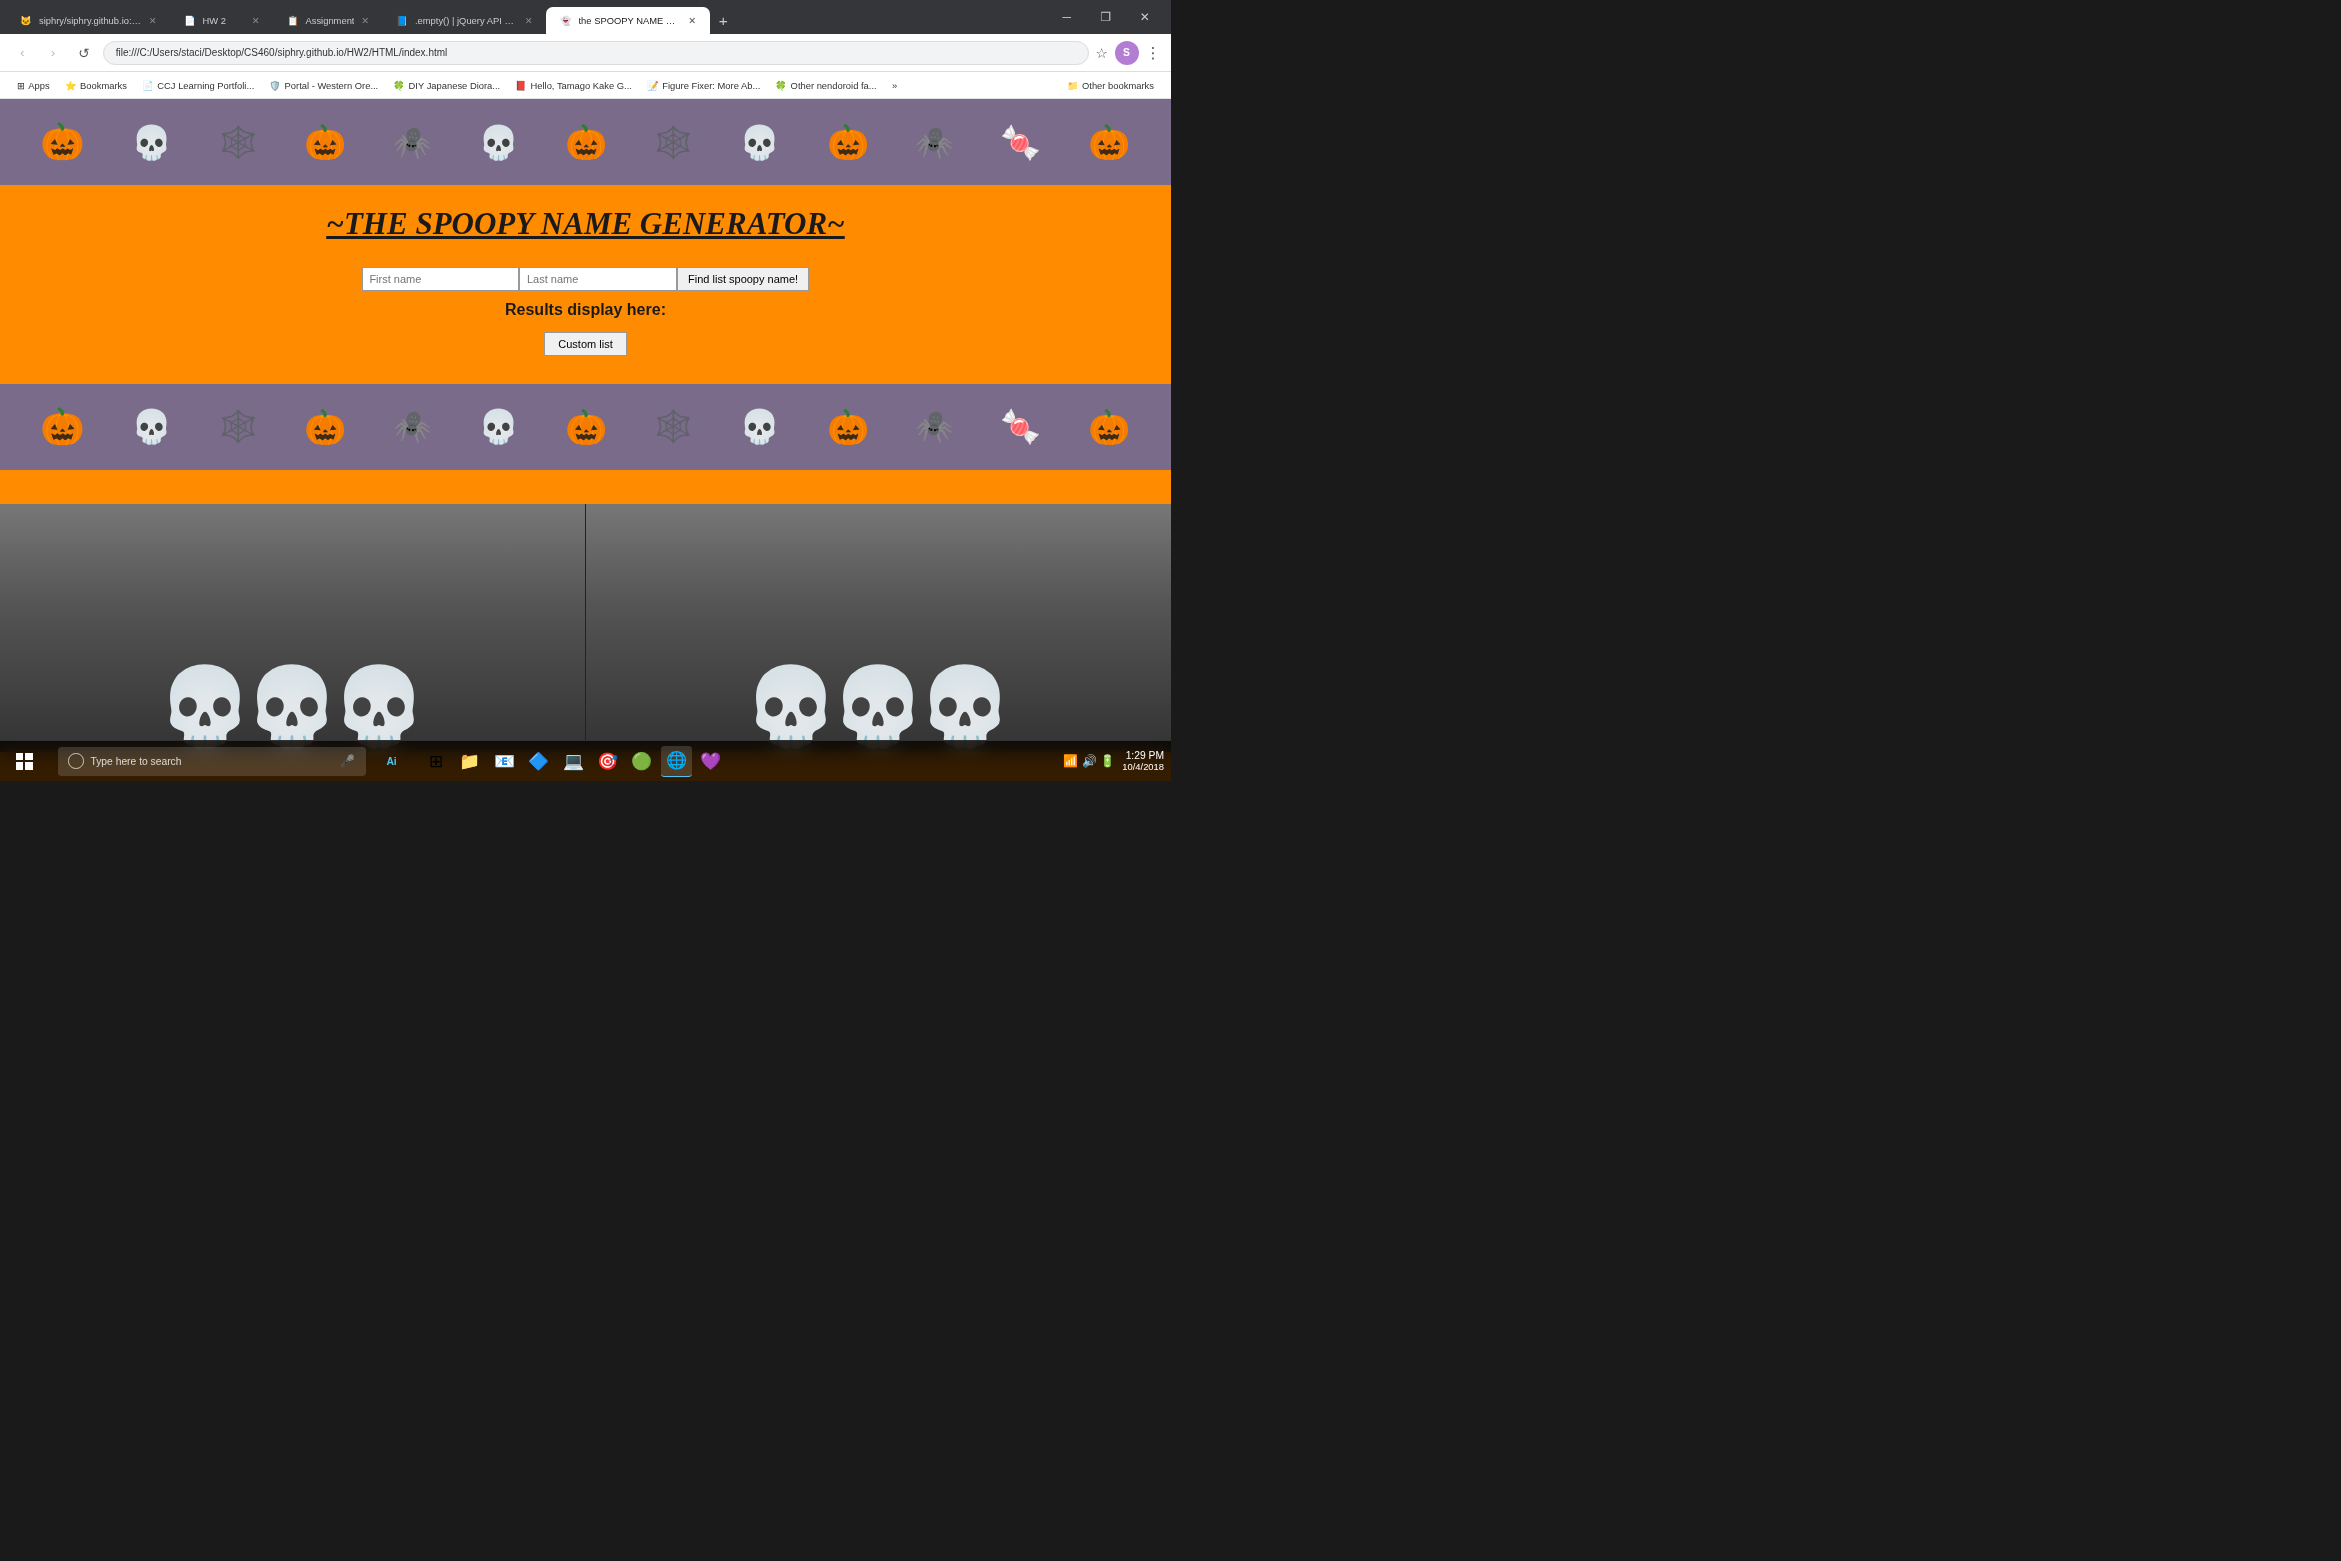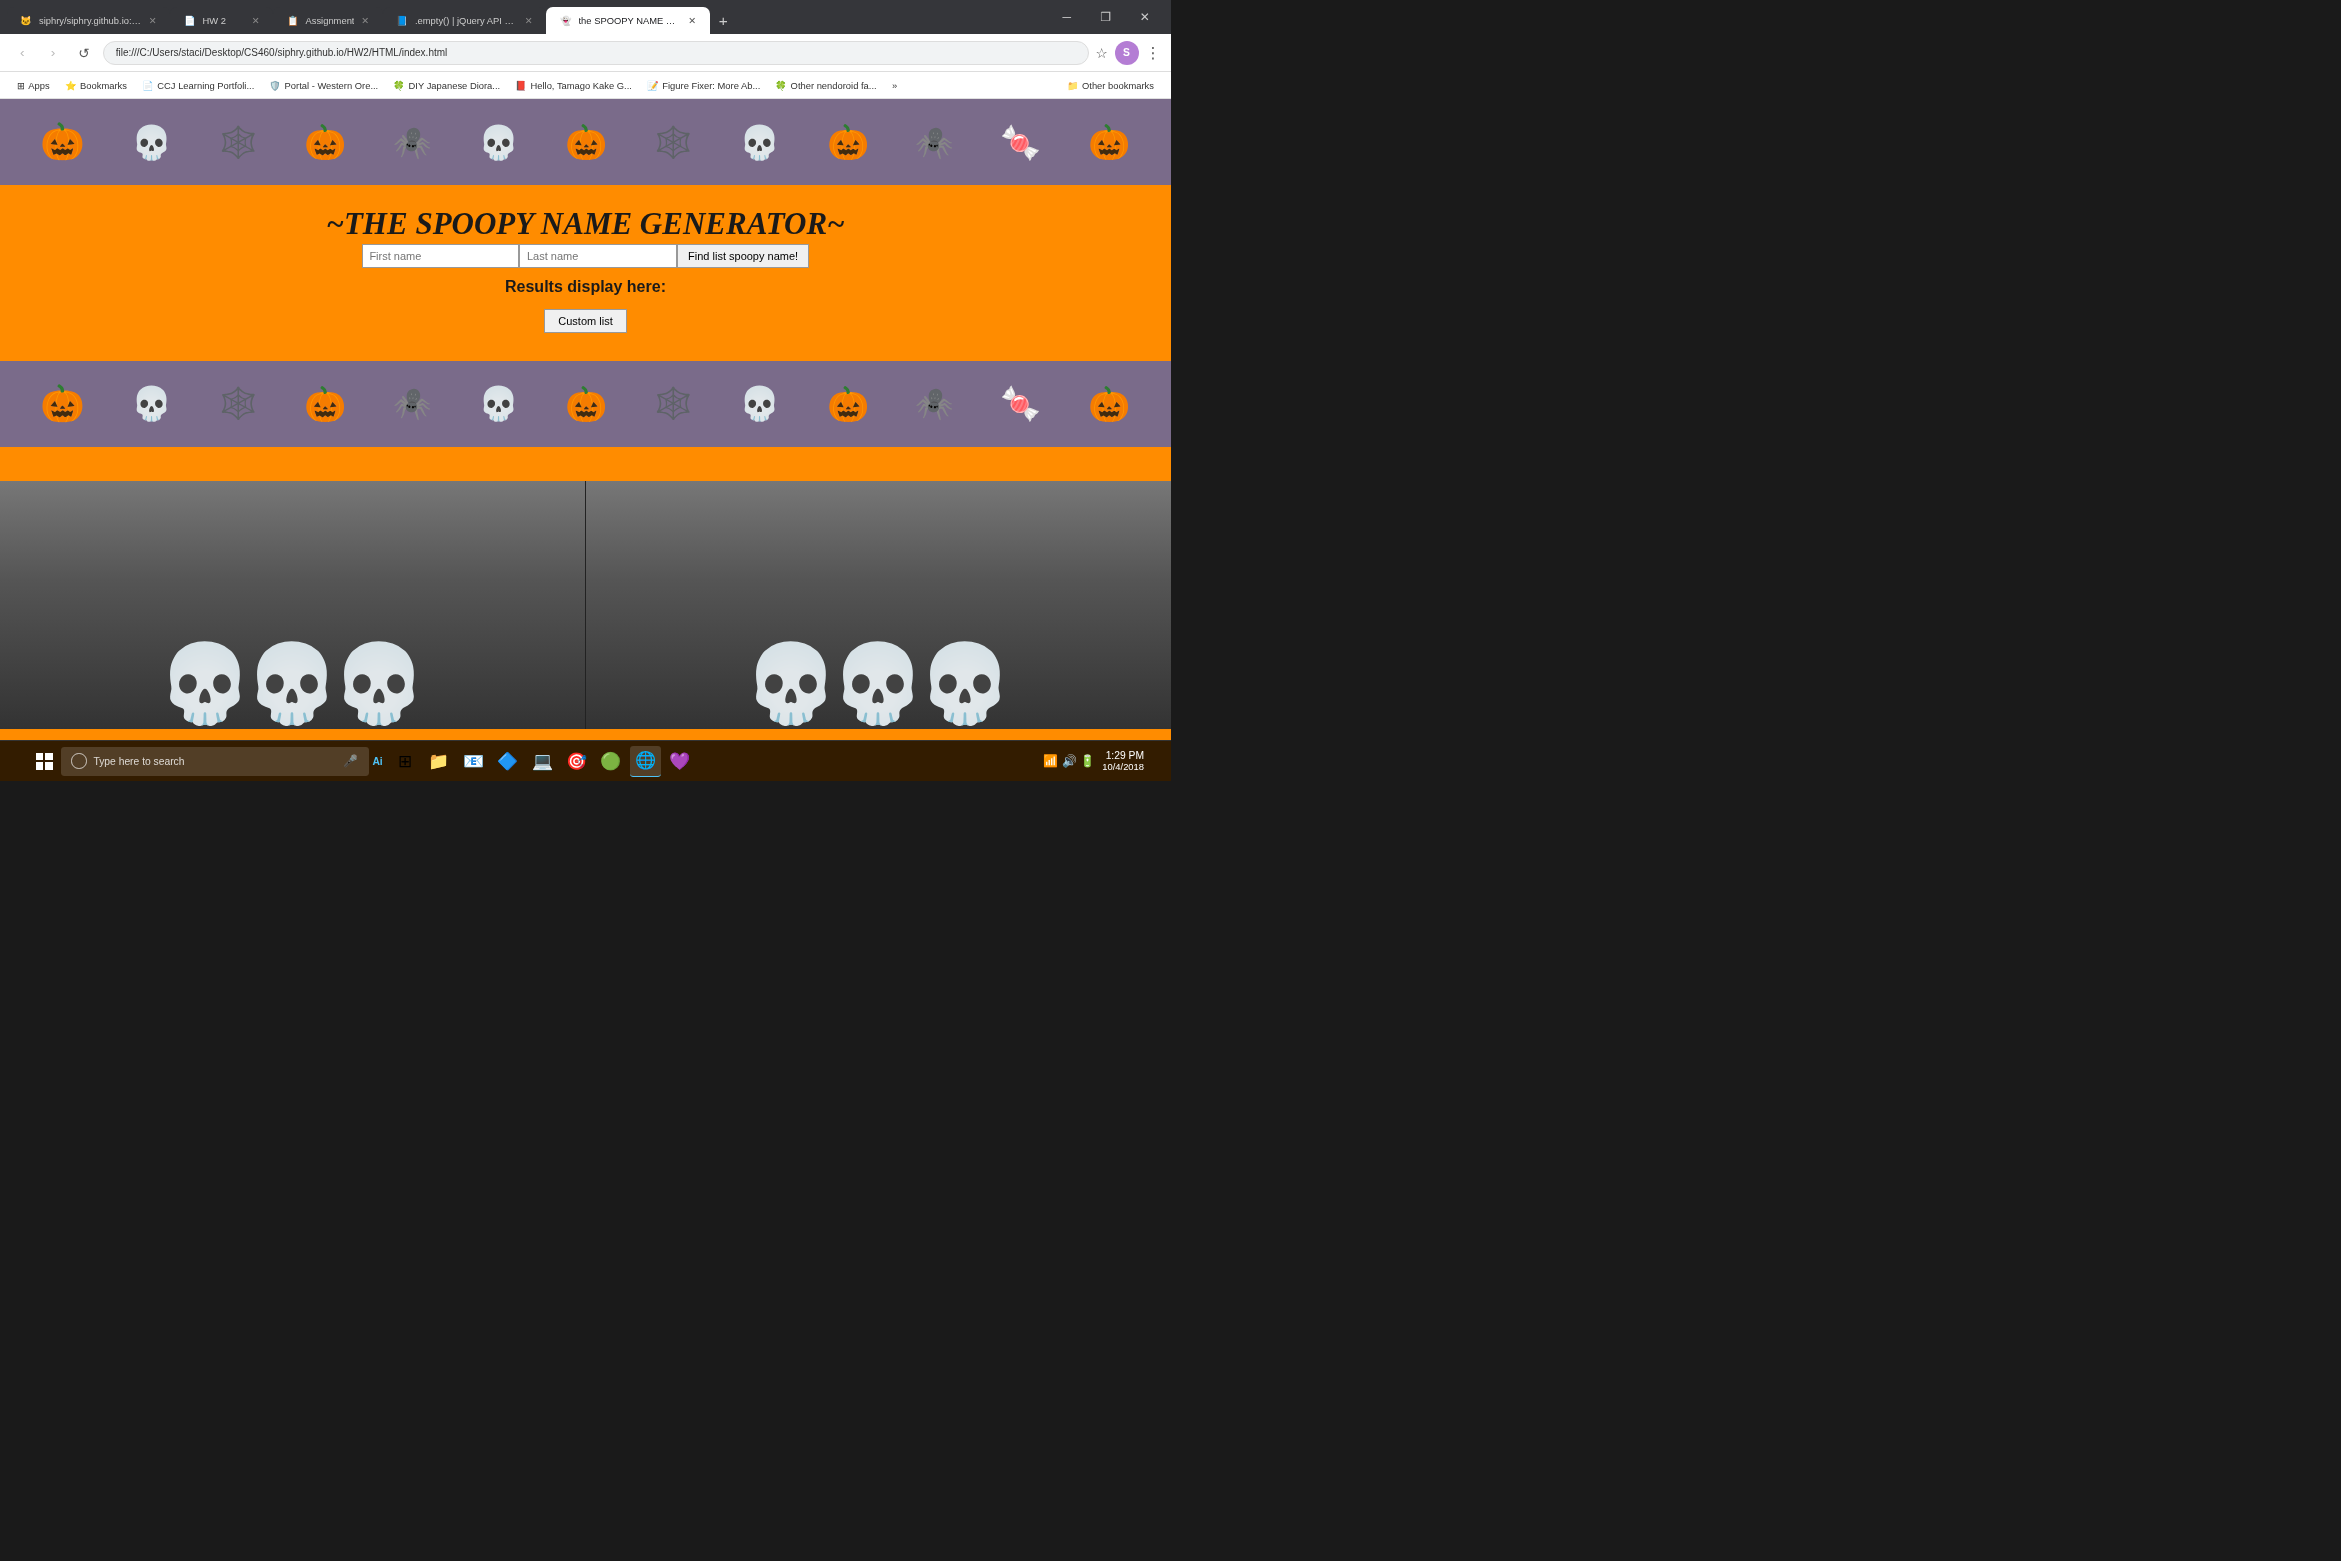--- a/index.html
+++ b/index.html
@@ -151,22 +151,23 @@
       background: #ff8c00;
       padding: 20.5px 13.7px;
       text-align: center;
     }
 
     .page-title {
       font-size: 31px;
       font-weight: bold;
       font-style: italic;
       color: #1a1a1a;
-      margin-bottom: 2px;
+      margin-bottom: 25px;
       font-family: 'Times New Roman', serif;
+      text-decoration: underline;
     }
 
     .subtitle {
       font-size: 12px;
       color: #1a1a1a;
       margin-bottom: 17px;
     }
 
     .form-row {
       display: flex;
@@ -246,22 +247,22 @@
       overflow: hidden;
     }
 
     
     .taskbar {
       height: 41px;
       background: #000000cc;
       backdrop-filter: blur(8.6px);
       display: flex;
       align-items: center;
-      padding: 0 27px;
-      gap: 0;
+      padding: 0 7px;
+      gap: 17px;
       border-top: 0.9px solid #333;
       position: absolute;
       bottom: 0;
       left: 0;
       right: 0;
     }
 
     .start-btn {
       width: 34px; height: 34px;
       display: flex; align-items: center; justify-content: center;

